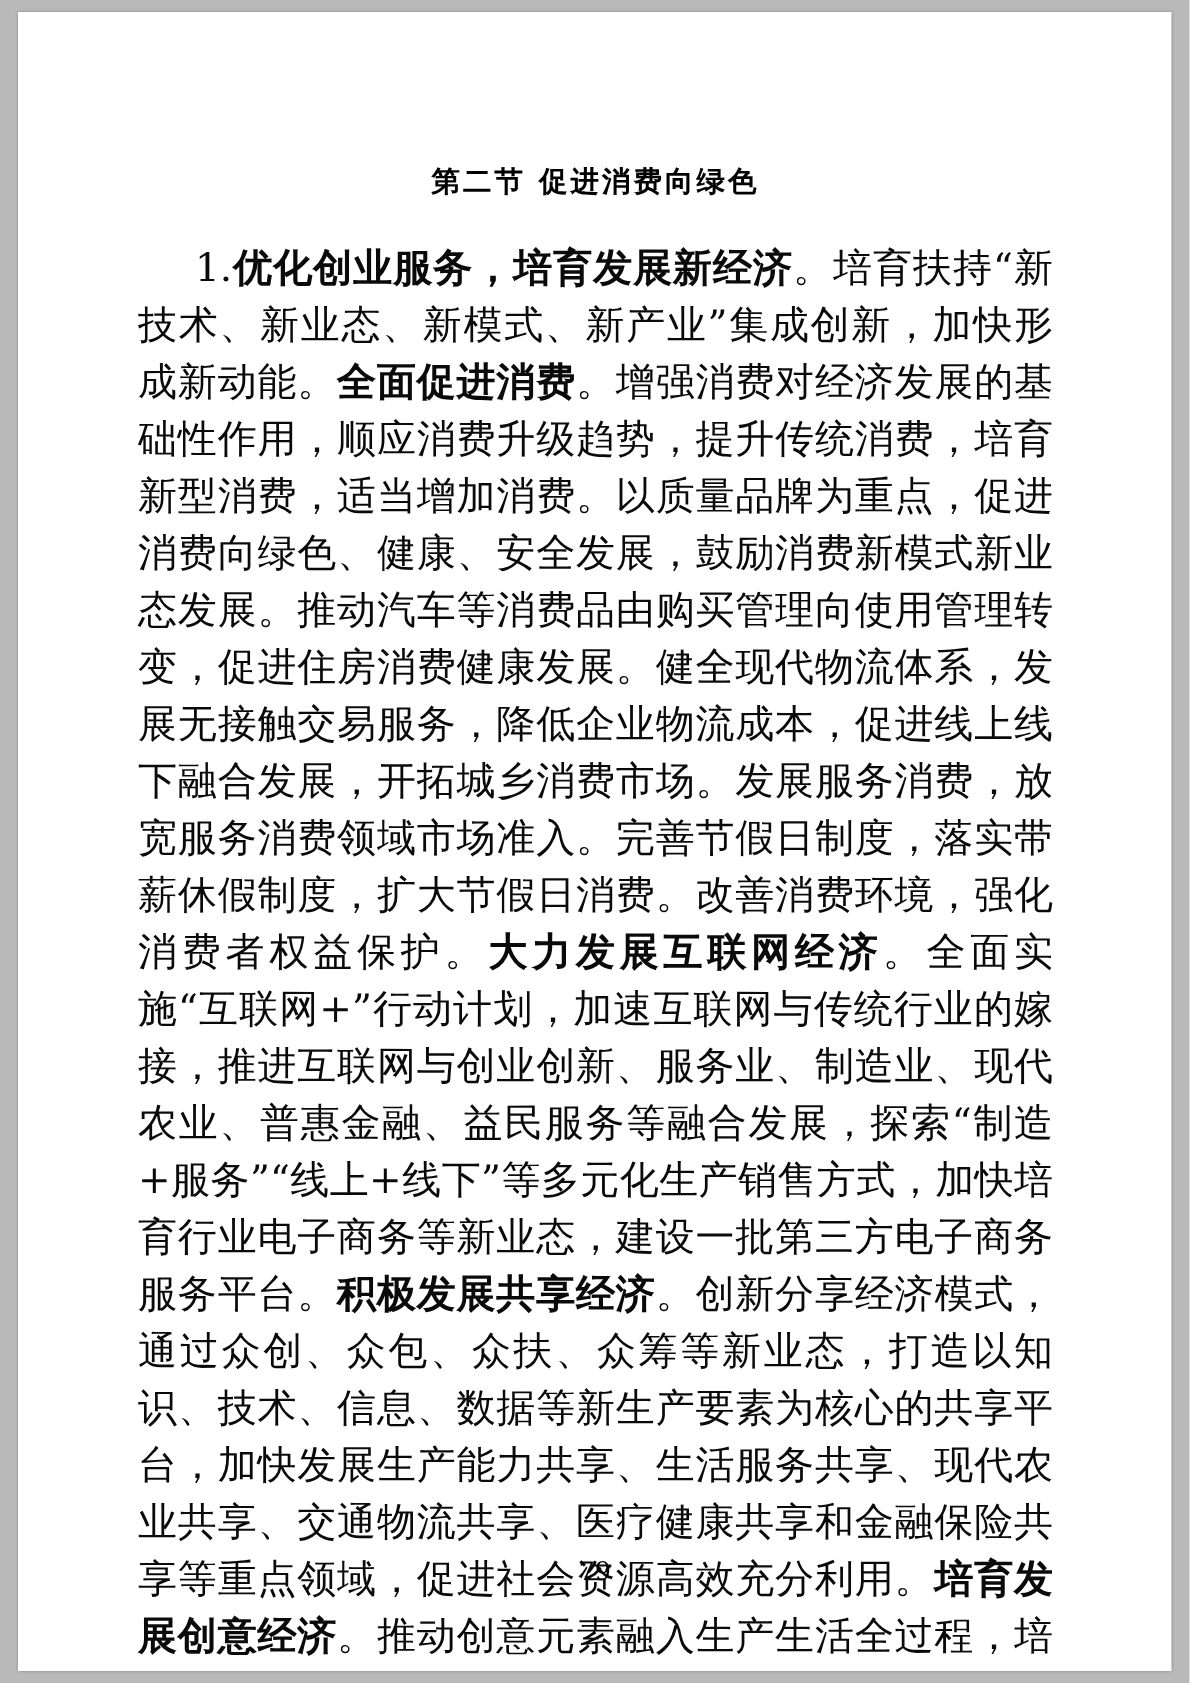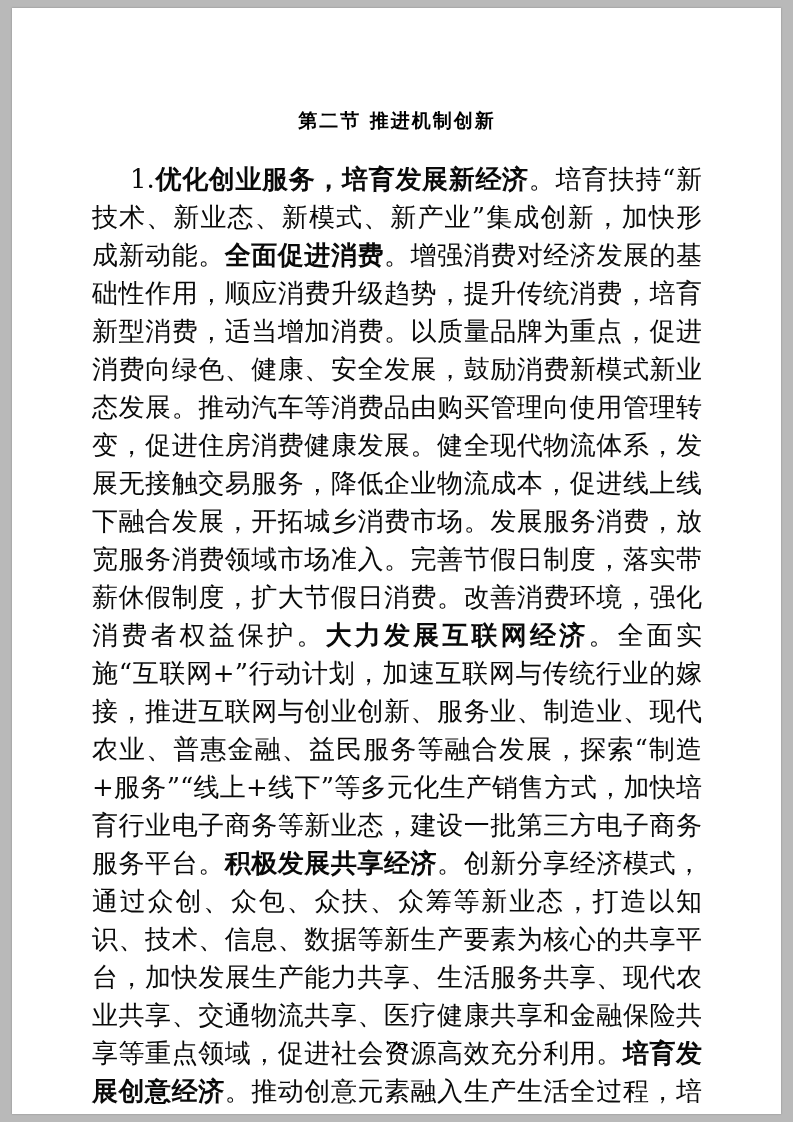--- a/index.html
+++ b/index.html
@@ -62,19 +62,19 @@
     font-size: 17px;
     color: #000;
     font-family: "DejaVu Serif", "Liberation Serif", serif;
   }
 </style>
 </head>
 <body>
 
 <div class="page">
   <div class="content">
-    <div class="doc-title">第二节  推进机制创新</div>
+    <div class="doc-title">第二节  促进消费向绿色</div>
     <div class="para">
       <span class="indent"></span><span>1.</span><span id="para-runs"><span class="b">优化创业服务，培育发展新经济</span><span>。培育扶持“新技术、新业态、新模式、新产业”集成创新，加快形成新动能。</span><span class="b">全面促进消费</span><span>。增强消费对经济发展的基础性作用，顺应消费升级趋势，提升传统消费，培育新型消费，适当增加消费。以质量品牌为重点，促进消费向绿色、健康、安全发展，鼓励消费新模式新业态发展。推动汽车等消费品由购买管理向使用管理转变，促进住房消费健康发展。健全现代物流体系，发展无接触交易服务，降低企业物流成本，促进线上线下融合发展，开拓城乡消费市场。发展服务消费，放宽服务消费领域市场准入。完善节假日制度，落实带薪休假制度，扩大节假日消费。改善消费环境，强化消费者权益保护。</span><span class="b">大力发展互联网经济</span><span>。全面实施“互联网+”行动计划，加速互联网与传统行业的嫁接，推进互联网与创业创新、服务业、制造业、现代农业、普惠金融、益民服务等融合发展，探索“制造+服务”“线上+线下”等多元化生产销售方式，加快培育行业电子商务等新业态，建设一批第三方电子商务服务平台。</span><span class="b">积极发展共享经济</span><span>。创新分享经济模式，通过众创、众包、众扶、众筹等新业态，打造以知识、技术、信息、数据等新生产要素为核心的共享平台，加快发展生产能力共享、生活服务共享、现代农业共享、交通物流共享、医疗健康共享和金融保险共享等重点领域，促进社会资源高效充分利用。</span><span class="b">培育发展创意经济</span><span>。推动创意元素融入生产生活全过程，培育“创意+”农业、工业、文化旅游等新发展模式，打造创意经济产业链。</span></span>
     </div>
   </div>
   <div class="page-number">79</div>
 </div>
 
 </body></html>

